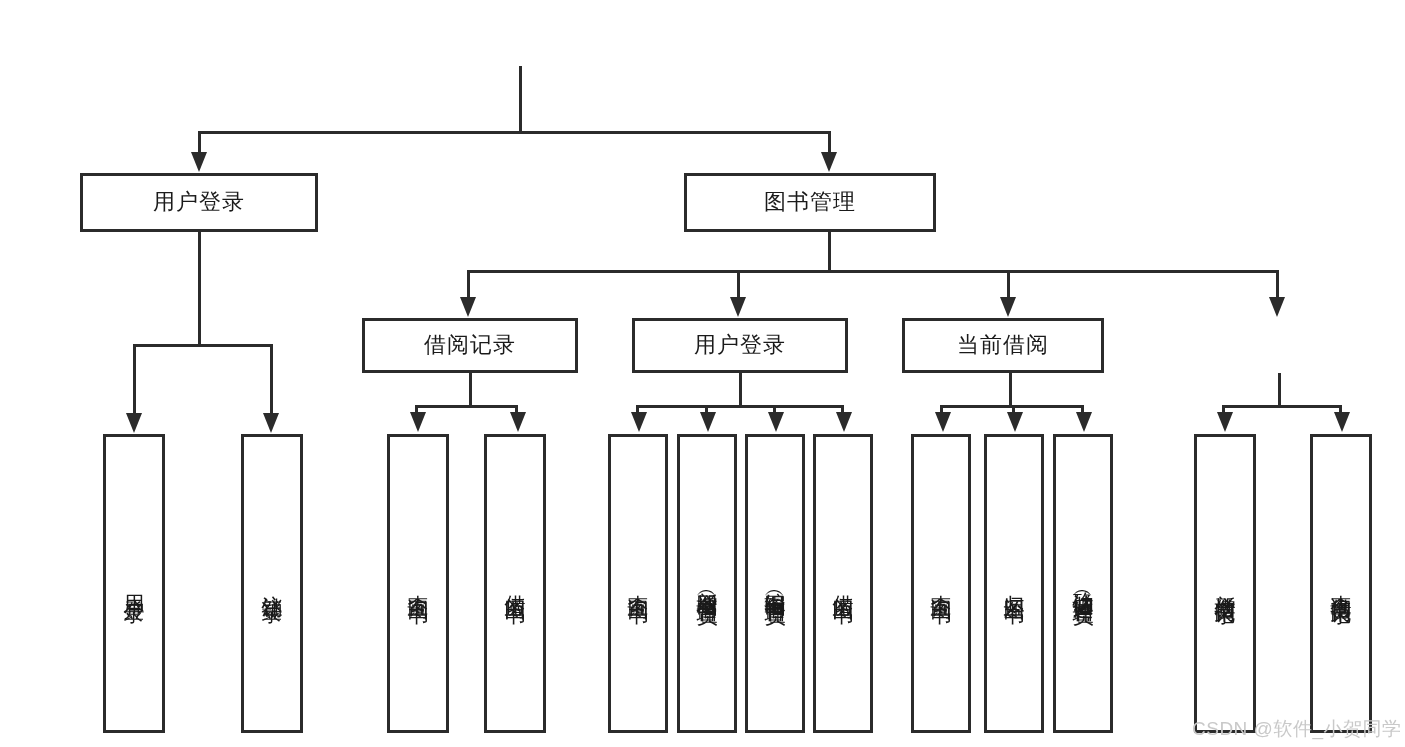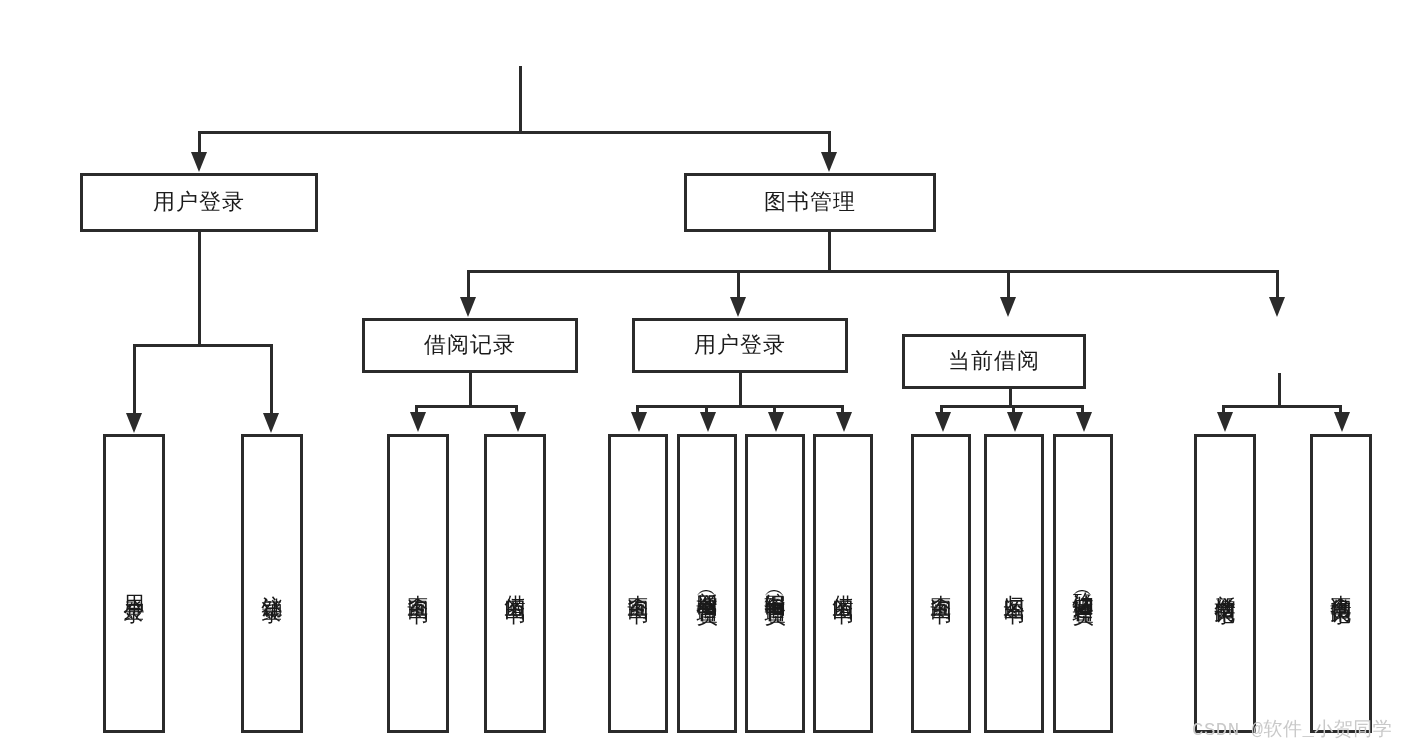--- a/index.html
+++ b/index.html
@@ -66,21 +66,20 @@
     border-right: 8px solid transparent;
     border-top: 20px solid #2b2b2b;
   }
   .watermark {
     position: absolute;
     font-size: 19px;
     color: #c9c9c9;
     letter-spacing: 0.5px;
     white-space: nowrap;
     user-select: none;
-    font-family: Liberation Mono, monospace;
   }
 </style>
 </head>
 <body>
 
 <div id="canvas">
 
   <div class="vline" style="left:519px; top:66px; height:65px;"></div>
   <div class="hline" style="left:198px; top:131px; width:633px;"></div>
   <div class="vline" style="left:198px; top:131px; height:22px;"></div>
@@ -147,21 +146,21 @@
   <div class="node" style="left:684px; top:173px; width:252px; height:59px;">
     <span class="label">图书管理</span>
   </div>
 
   <div class="node" style="left:362px; top:318px; width:216px; height:55px;">
     <span class="label">借阅记录</span>
   </div>
   <div class="node" style="left:632px; top:318px; width:216px; height:55px;">
     <span class="label">用户登录</span>
   </div>
-  <div class="node" style="left:902px; top:334px; width:184px; height:55px;">
+  <div class="node" style="left:902px; top:318px; width:202px; height:55px;">
     <span class="label">当前借阅</span>
   </div>
 
   <div class="node leaf" style="left:103px; top:434px; width:62px; height:299px;">
     <span class="label">用户登录</span>
   </div>
   <div class="node leaf" style="left:241px; top:434px; width:62px; height:299px;">
     <span class="label">注销登录</span>
   </div>
 

